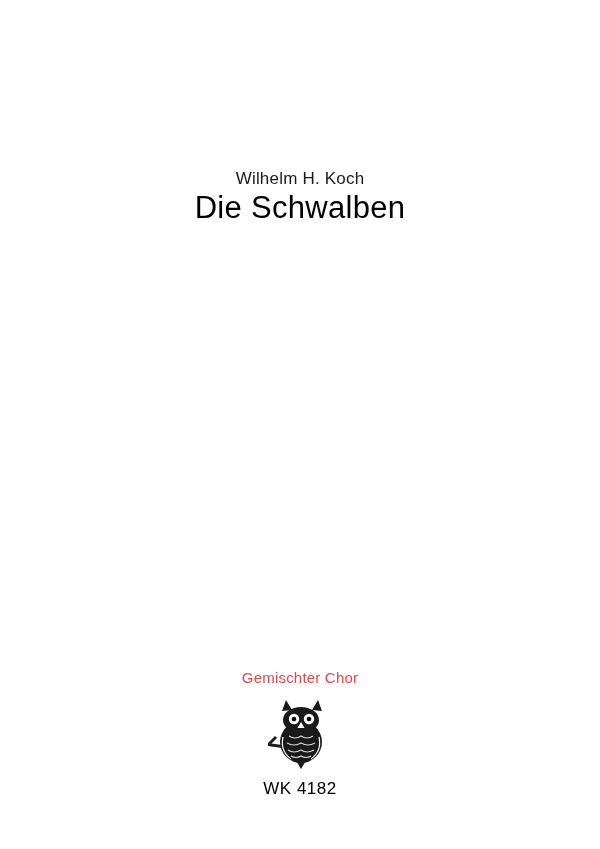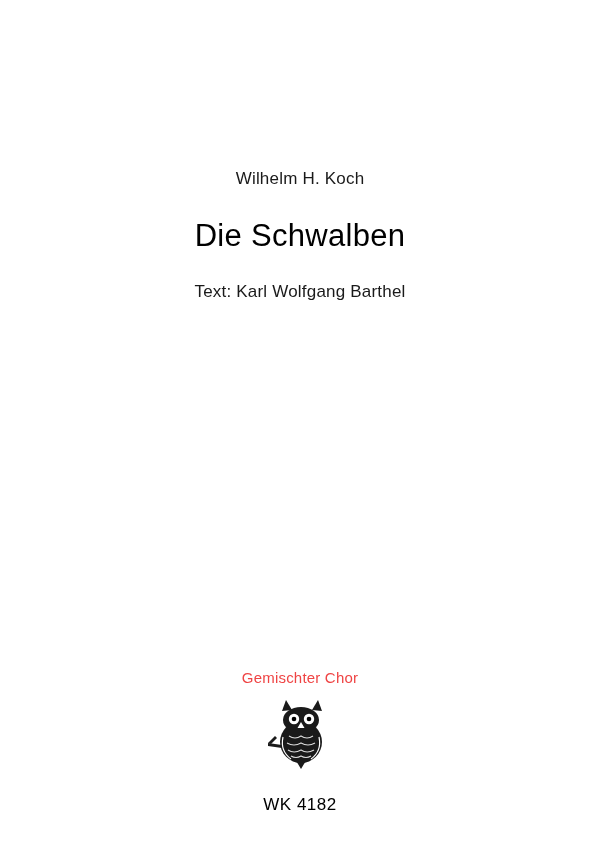--- a/index.html
+++ b/index.html
@@ -30,21 +30,20 @@
     width: 600px;
     text-align: center;
   }
   .composer {
     font-size: 17px;
     line-height: 22px;
     letter-spacing: 0.2px;
     color: #1a1a1a;
   }
   .work-title {
-    margin-top: 28px;
     font-size: 31px;
     line-height: 36px;
     letter-spacing: 0.3px;
     color: #000000;
   }
   .lyricist {
     margin-top: 27px;
     font-size: 17px;
     line-height: 22px;
     letter-spacing: 0.2px;
@@ -64,37 +63,36 @@
     color: #ef4444;
   }
   .logo-wrap {
     margin-top: 10px;
     height: 70px;
     display: flex;
     align-items: center;
     justify-content: center;
   }
   .catalog {
-    margin-top: 26px;
+    margin-top: 10px;
     font-size: 17px;
     line-height: 22px;
     letter-spacing: 0.5px;
     color: #000000;
   }
   svg { display: block; }
 </style>
 </head>
 <body>
 
 <div class="page">
 
   <div class="title-block">
     <div class="composer">Wilhelm H. Koch</div>
     <div class="work-title">Die Schwalben</div>
-    <div class="lyricist">Text: Karl Wolfgang Barthel</div>
   </div>
 
   <div class="footer-block">
     <div class="ensemble">Gemischter Chor</div>
 
     <div class="logo-wrap">
       <span>
         <svg width="76" height="72" viewBox="0 0 76 72" aria-hidden="true">
           <g fill="#1a1a1a">
 

